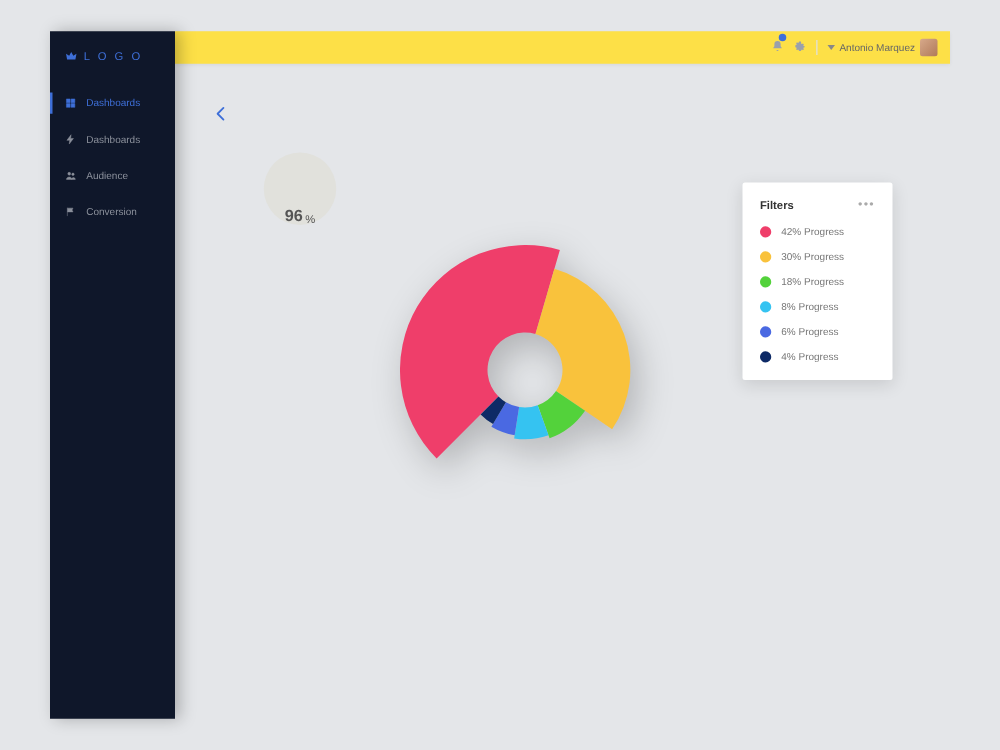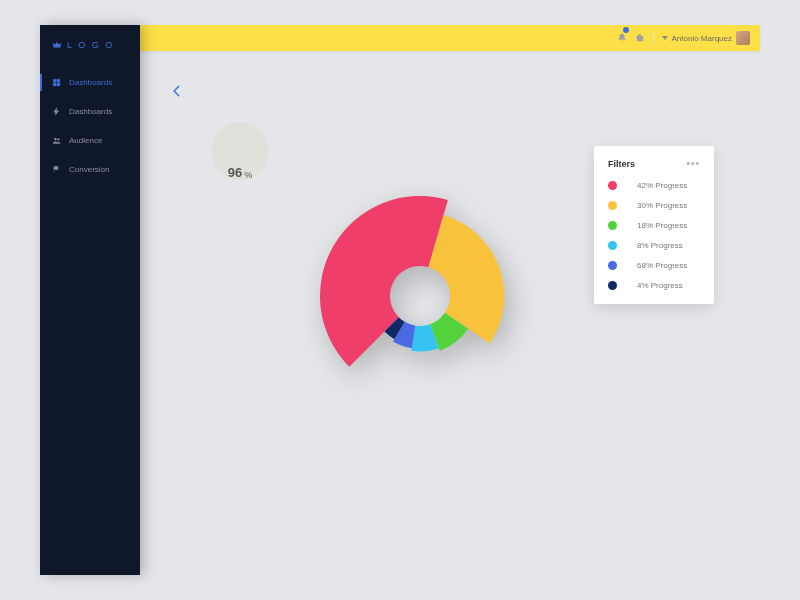--- a/index.html
+++ b/index.html
@@ -32,21 +32,21 @@
   
   .chart{position:absolute;left:180px;top:145px;width:200px;height:200px;filter:drop-shadow(6px 10px 14px rgba(0,0,0,.22))}
   .center{position:absolute;left:71px;top:71px;width:58px;height:58px;border-radius:50%;background:#e1e1dc;display:flex;align-items:flex-end;justify-content:center;color:#555;font-size:13px;font-weight:600}
   .center .pct{font-size:9px;font-weight:400;margin-left:2px}
   
   .card{position:absolute;right:46px;top:95px;width:120px;background:#fff;border-radius:2px;box-shadow:0 4px 14px rgba(0,0,0,.12);padding:12px 14px 14px}
   .card-head{display:flex;justify-content:space-between;align-items:center;margin-bottom:12px}
   .card-title{font-size:9px;font-weight:700;color:#333}
   .dots{color:#aaa;font-size:10px;letter-spacing:1px}
   .legend{display:flex;flex-direction:column;gap:11px}
-  .li{display:flex;align-items:flex-end;gap:20px;font-size:8px;color:#777}
+  .li{display:flex;align-items:flex-end;gap:8px;font-size:8px;color:#777}
   .sw{width:9px;height:9px;border-radius:50%}
 </style>
 </head>
 <body>
 
 <div class="frame">
 
   <div class="sidebar">
     <div class="logo">
       <svg viewBox="0 0 24 24">
@@ -141,21 +141,21 @@
           <div class="li">
             <span class="sw" style="background: rgb(83, 210, 59);"></span>
             <span>18% Progress</span>
           </div>
           <div class="li">
             <span class="sw" style="background: rgb(53, 195, 241);"></span>
             <span>8% Progress</span>
           </div>
           <div class="li">
             <span class="sw" style="background: rgb(74, 105, 226);"></span>
-            <span>68% Progress</span>
+            <span>6% Progress</span>
           </div>
           <div class="li">
             <span class="sw" style="background: rgb(13, 42, 102);"></span>
             <span>4% Progress</span>
           </div>
         </div>
     </div>
   </div>
 </div>
 

